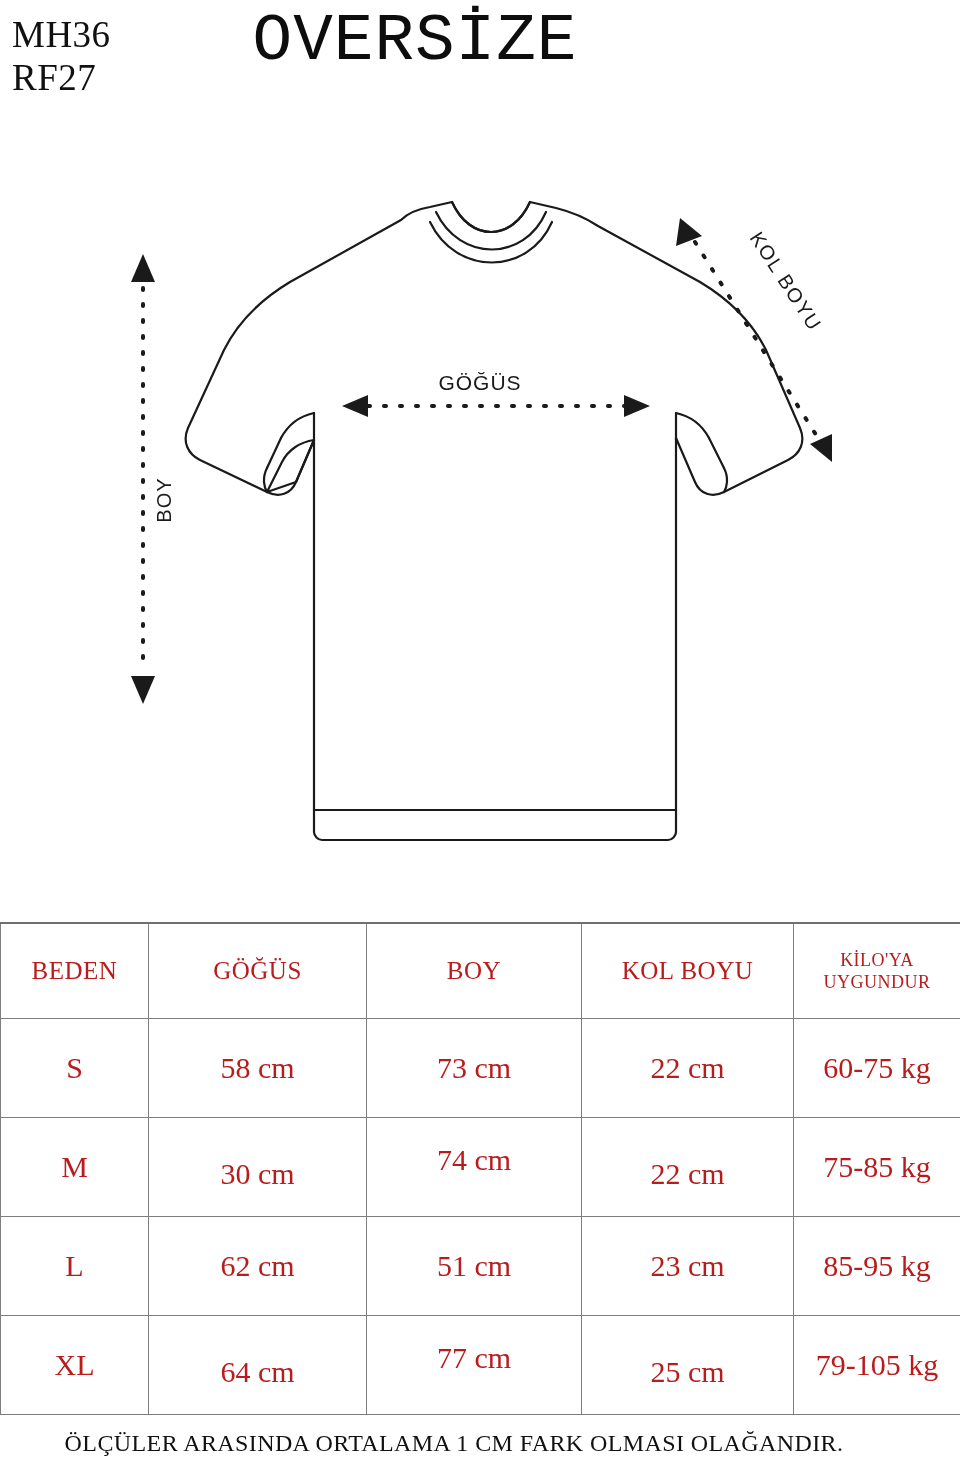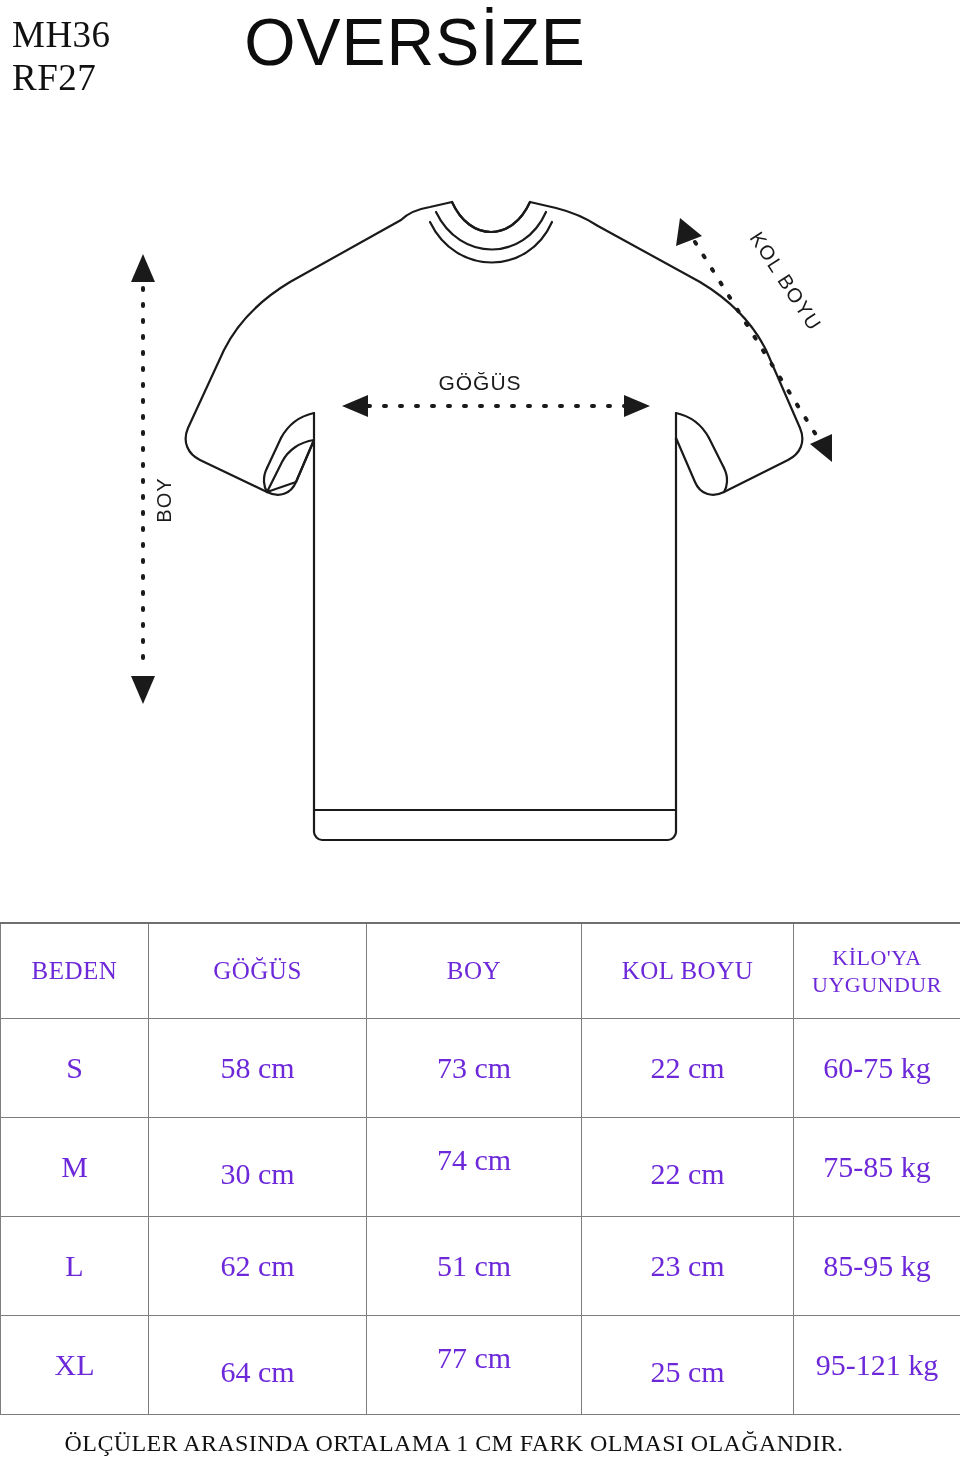--- a/index.html
+++ b/index.html
@@ -26,21 +26,21 @@
     line-height: 1.15;
     letter-spacing: 0.5px;
     color: #111;
   }
   .title {
     position: absolute;
     top: 4px;
     left: 0;
     width: 830px;
     text-align: center;
-    font-family: Liberation Sans, sans-serif;
+    font-family: Liberation Mono, monospace;
     font-size: 66px;
     letter-spacing: 1px;
     color: #0d0d0d;
     font-weight: 400;
   }
 
   
   .illus {
     position: absolute;
     top: 150px;
@@ -59,32 +59,32 @@
   }
   table.sizes {
     border-collapse: collapse;
     width: 960px;
     table-layout: fixed;
   }
   table.sizes th, table.sizes td {
     border: 1px solid #7d7d7d;
     text-align: center;
     font-family: "Liberation Serif", serif;
-    color: #6d28d9;
+    color: #b91c1c;
   }
   table.sizes thead th {
     height: 92px;
     font-weight: 400;
     font-size: 25px;
     letter-spacing: 0.5px;
     vertical-align: middle;
     border-top: 2px solid #6f6f6f;
   }
   table.sizes thead th.hdr-kilo {
-    font-size: 22px;
+    font-size: 18px;
     line-height: 1.25;
   }
   table.sizes tbody td {
     height: 96px;
     font-size: 30px;
     vertical-align: middle;
   }
   td.beden-cell { font-size: 33px; }
 
   
@@ -238,19 +238,19 @@
         <td><span class="j-right">62 cm</span></td>
         <td><span>51 cm</span></td>
         <td><span>23 cm</span></td>
         <td><span class="j-right">85-95 kg</span></td>
       </tr>
       <tr>
         <td class="beden-cell">XL</td>
         <td><span class="j-right j-down">64 cm</span></td>
         <td><span class="j-up">77 cm</span></td>
         <td><span class="j-down">25 cm</span></td>
-        <td><span class="j-right">95-121 kg</span></td>
+        <td><span class="j-right">79-105 kg</span></td>
       </tr>
     </tbody>
   </table>
 </div>
 
 <div class="footnote">ÖLÇÜLER ARASINDA ORTALAMA 1 CM FARK OLMASI OLAĞANDIR.</div>
 
 </body></html>

